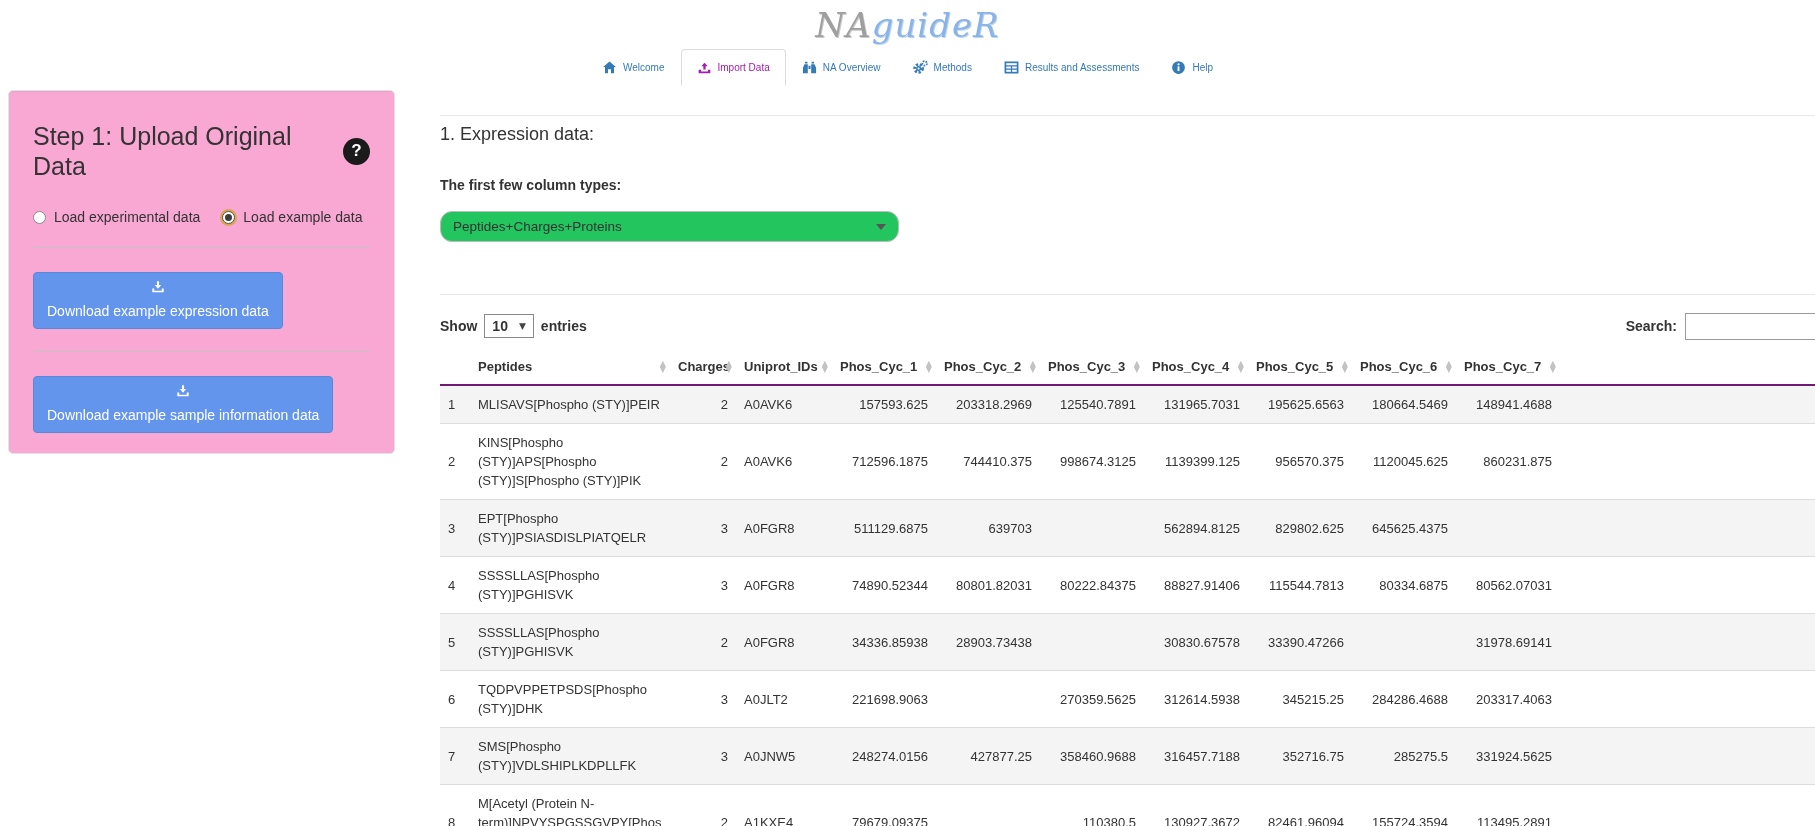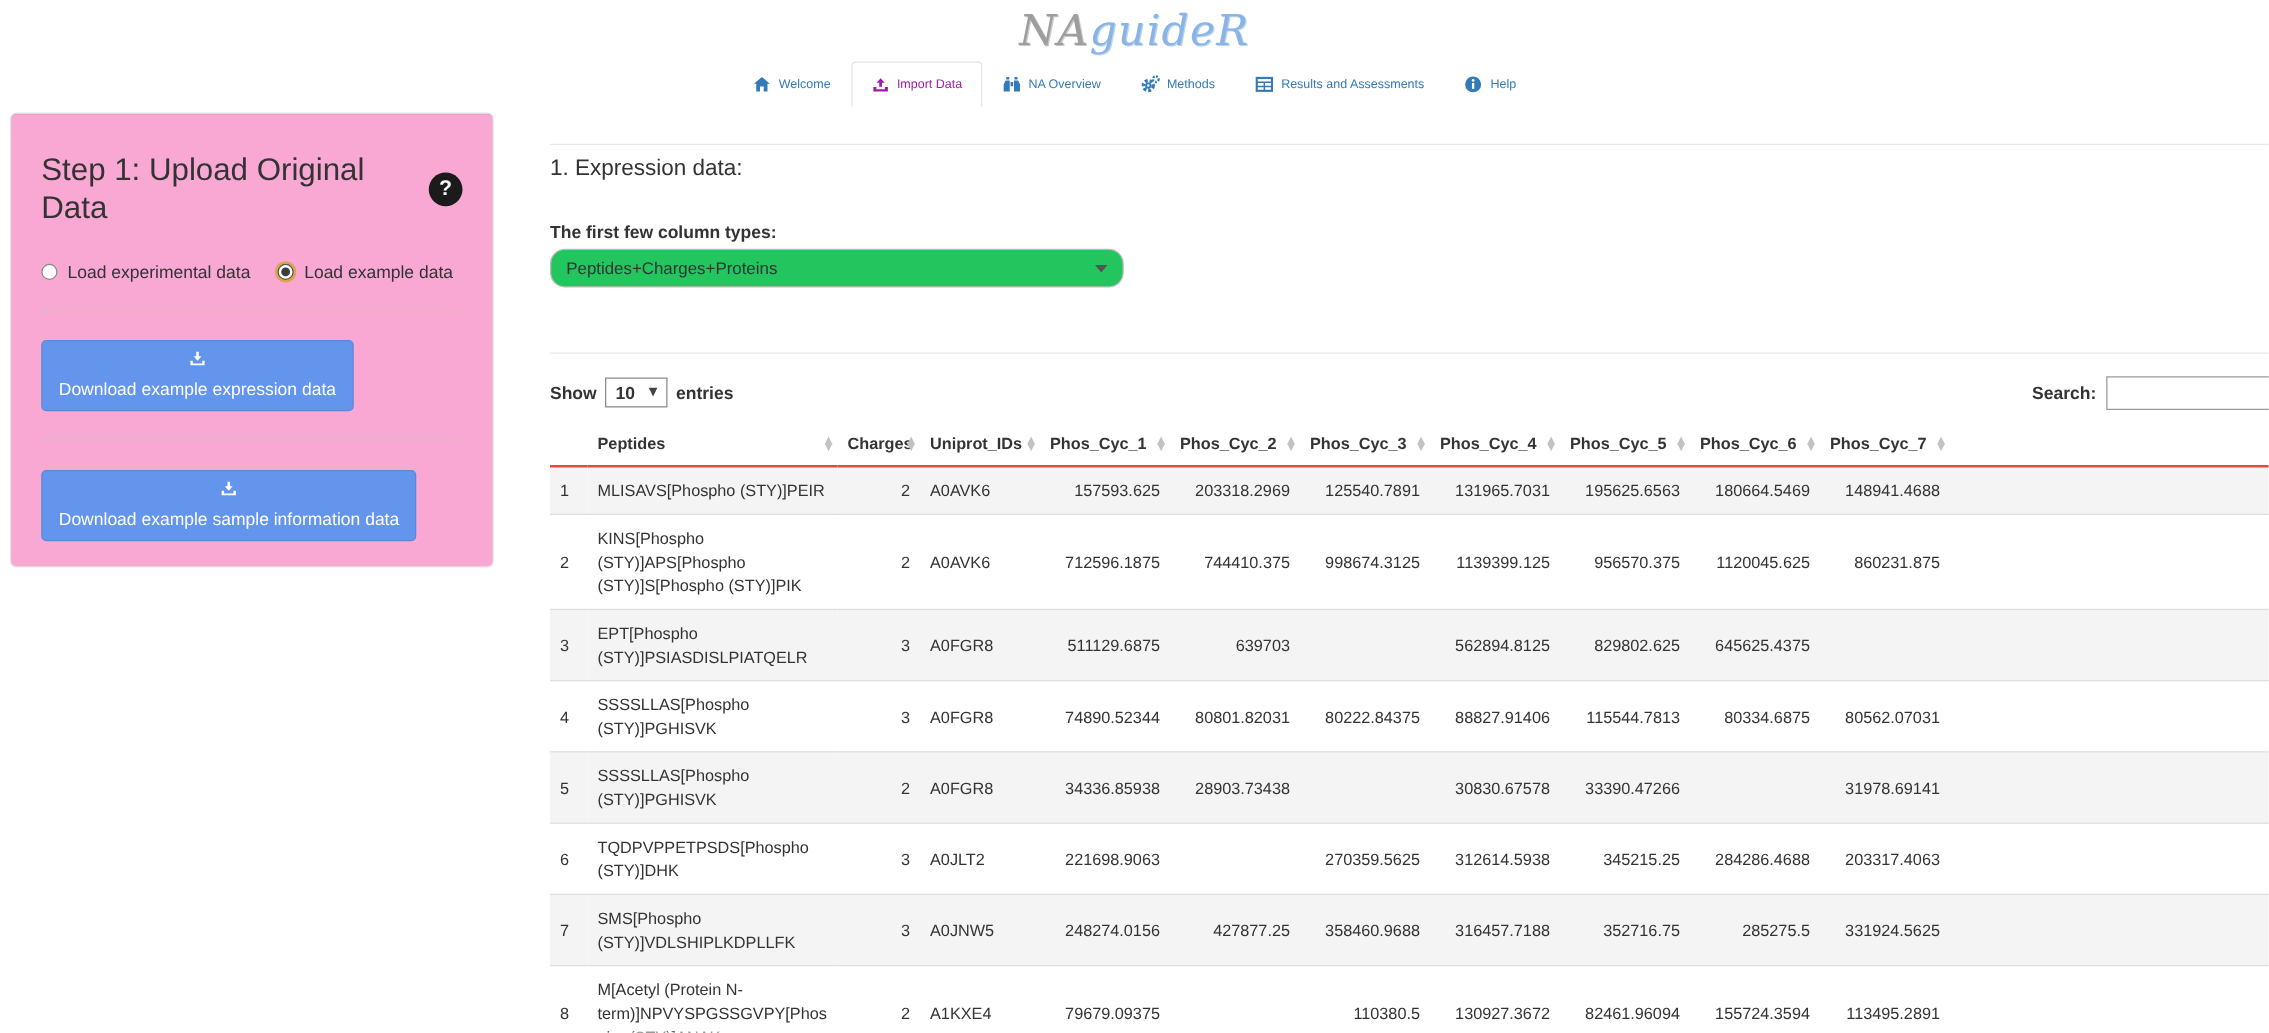--- a/index.html
+++ b/index.html
@@ -44,21 +44,21 @@
   .well hr { border:none; border-top:1px solid #c3c3c3; margin:22px 0 24px; }
   .dl-btn { display:inline-flex; align-items:center; gap:8px; background:#6495ed;
             border:1px solid #5a88d8; color:#fff; font-size:14px; padding:7px 13px;
             border-radius:4px; cursor:pointer; line-height:19px;flex-direction:column; }
   .dl-btn svg { width:14px; height:14px; }
 
   
   .main { flex:1; padding-left:45px; min-width:0; }
   .main hr.top { border:none; border-top:1px solid #e8e8e8; margin:25px 0 8px; }
   .sec-title { font-size:18px; font-weight:500; color:#333; margin:0 0 32px; }
-  .col-label { font-weight:bold; font-size:14px; margin-bottom:6px; }
+  .col-label { font-weight:bold; font-size:14px; margin-bottom:18px; }
   .sel-box { width:459px; height:31px; border:1px solid #bbb; border-radius:12px;
              background:#22c55e; display:flex; align-items:center; padding:0 12px;
              font-size:13.5px; color:#333; cursor:pointer; justify-content:space-between; }
   .sel-caret { width:0; height:0; border-left:5px solid transparent;
                border-right:5px solid transparent; border-top:6px solid #555; }
   .main hr.mid { border:none; border-top:1px solid #e8e8e8; margin:52px 0 16px; }
 
   
   .dt-controls { display:flex; justify-content:space-between; align-items:center; height:30px; }
   .dt-left { display:inline-flex; align-items:center; gap:7px; font-weight:bold; color:#333; }
@@ -66,21 +66,21 @@
              padding:3px 7px; background:#fff; cursor:pointer; font-weight:bold; }
   .len-caret { font-size:9px; color:#444; font-family:"DejaVu Sans",sans-serif; }
   .dt-right { display:inline-flex; align-items:center; gap:8px; font-weight:bold;
               margin-right:-48px; }
   .dt-search-input { width:178px; height:27px; border:1px solid #999; background:#fff;
                      padding:0 6px; font-size:13px; outline:none; }
 
   
   table.dt { width:100%; border-collapse:collapse; table-layout:fixed; margin-top:8px;
              font-size:13px; color:#333; }
-  table.dt thead th { border-bottom:2px solid #ef4444; font-weight:bold; padding:9px 18px 9px 8px;
+  table.dt thead th { border-bottom:2px solid #701a75; font-weight:bold; padding:9px 18px 9px 8px;
              position:relative; line-height:17px; text-align:left; cursor:pointer; }
   th.th-right { text-align:right; }
   .sort { position:absolute; right:4px; top:50%; transform:translateY(-50%); color:#c2c2c2;
           font-family:"DejaVu Sans",sans-serif; font-size:8px; line-height:6px;
           display:inline-block; text-align:center; }
   .sort i { font-style:normal; display:block; }
   table.dt tbody td { padding:9px 8px; line-height:19px; vertical-align:middle;
           border-top:1px solid #ddd; word-wrap:break-word; }
   table.dt tbody tr:last-child { border-bottom:1px solid #ddd; }
   table.dt tbody tr.odd { background:#f4f4f4; }

